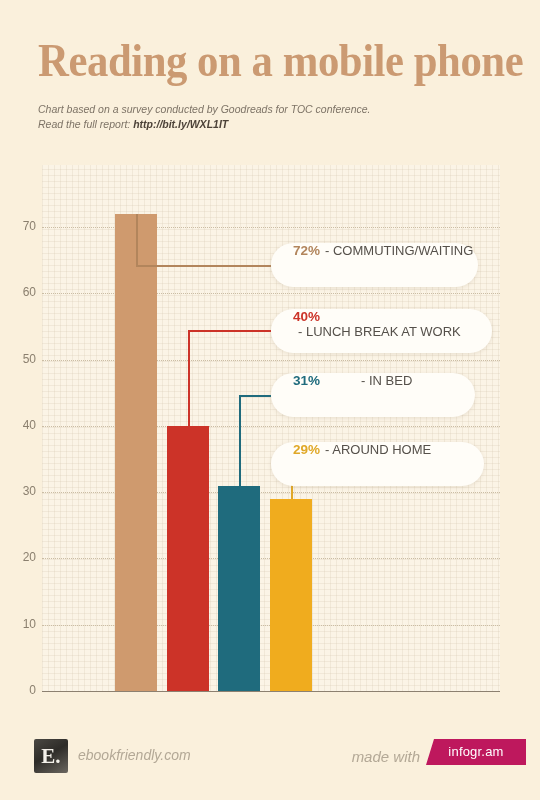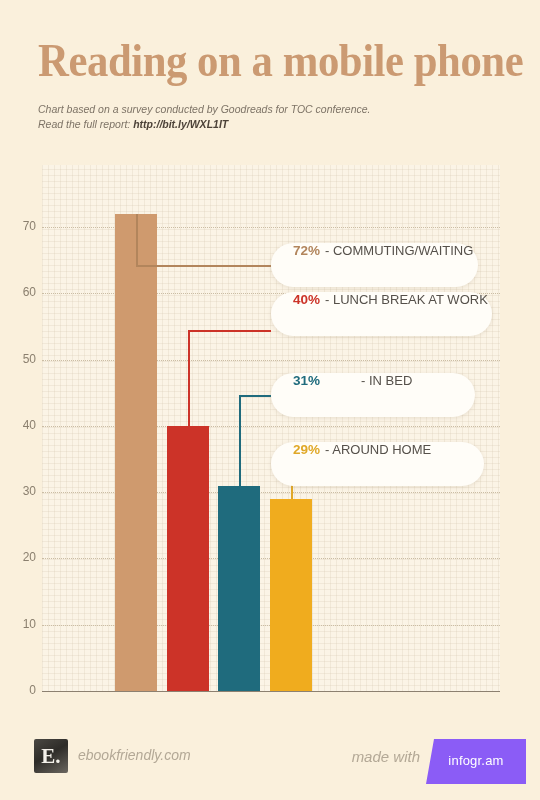--- a/index.html
+++ b/index.html
@@ -105,22 +105,22 @@
   #site-name {
     position:absolute; left:78px; top:12px;
     font-size:14px; font-style:italic; color:#b3a896;
   }
   #made-with {
     position:absolute; right:120px; top:13px;
     font-size:15px; font-style:italic; color:#b3a896;
   }
   #infogram-badge {
     position:absolute; right:14px; top:4px;
-    width:100px; height:45px;
-    background:#8b5cf6;
+    width:100px; height:26px;
+    background:#be185d;
     clip-path:polygon(8% 0%, 100% 0%, 100% 100%, 14% 100%, 10% 135%, 6% 100%, 0% 100%);
     display:flex; align-items:center; justify-content:center;
   }
   #infogram-text {
     font-size:13px; color:#fff; letter-spacing:.2px;
     transform:translateY(-1px);
   }
 </style>
 </head>
 <body>
@@ -169,21 +169,21 @@
       <div class="conn-h" style="left: 197px; top: 230px; width: 32px; background: rgb(31, 107, 125);"></div>
       <div class="conn-v" style="left: 249px; top: 299px; height: 34.7714px; background: rgb(224, 168, 40);"></div>
       <div class="conn-h" style="left: 249px; top: 299px; width: 0px; background: rgb(224, 168, 40);"></div>
     </div>
 </div>
 <div id="callouts">
     <div class="pill" style="top: 243px; left: 271px; width: 207px;">
       <span class="pct" style="color: rgb(178, 133, 92);">72%</span>
       <span class="lbl">- COMMUTING/WAITING</span>
     </div>
-    <div class="pill" style="top: 292px; left: 271px; width: 221px;">
+    <div class="pill" style="top: 309px; left: 271px; width: 221px; flex-direction: column;">
       <span class="pct" style="color: rgb(204, 51, 40);">40%</span>
       <span class="lbl">- LUNCH BREAK AT WORK</span>
     </div>
     <div class="pill" style="top: 373px; left: 271px; width: 204px; gap: 36px;">
       <span class="pct" style="color: rgb(31, 107, 125);">31%</span>
       <span class="lbl">- IN BED</span>
     </div>
     <div class="pill" style="top: 442px; left: 271px; width: 213px;">
       <span class="pct" style="color: rgb(224, 168, 40);">29%</span>
       <span class="lbl">- AROUND HOME</span>

